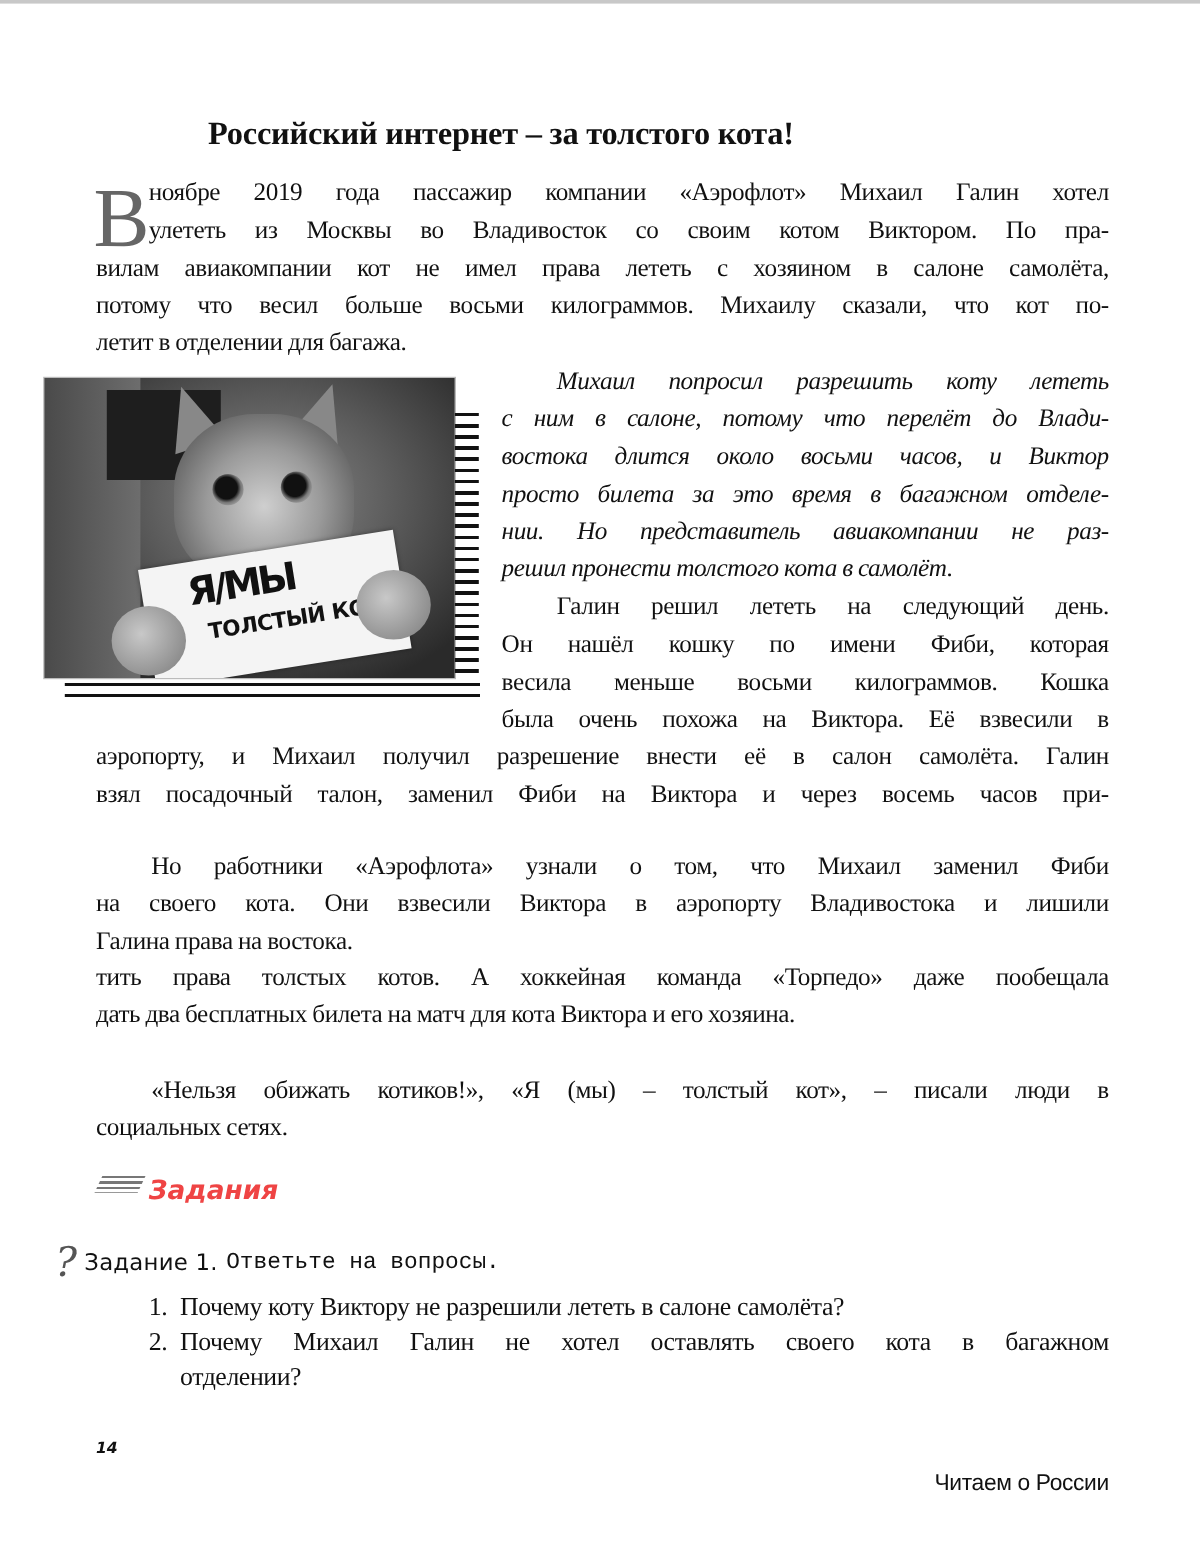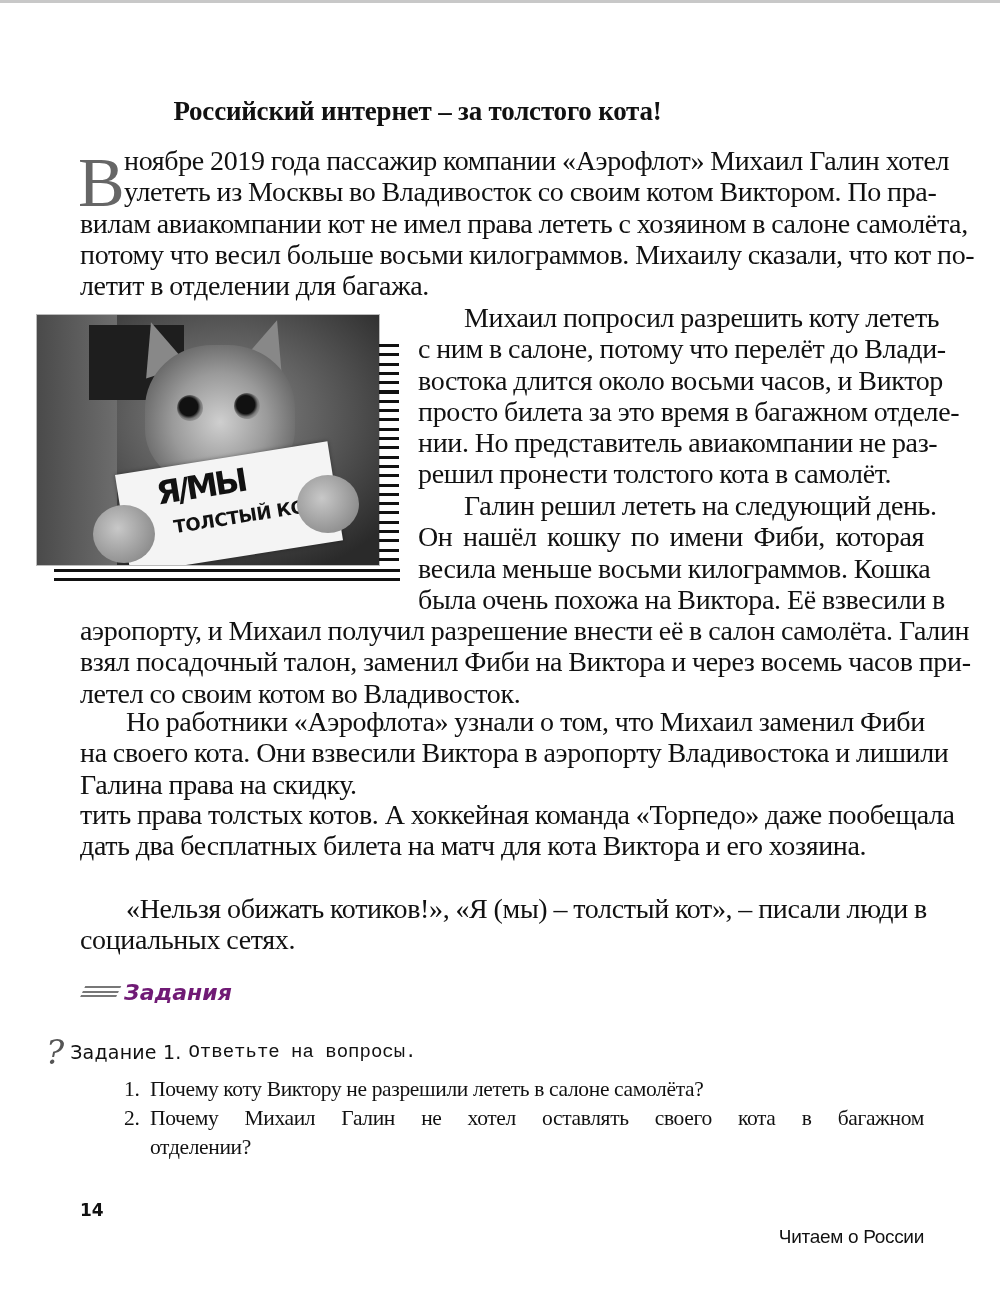--- a/index.html
+++ b/index.html
@@ -6,21 +6,21 @@
     body {
       width: 1000px; height: 1300px; background: #ffffff; position: relative; overflow: hidden;
       font-family: "Liberation Serif", "DejaVu Serif", serif; color: #111;
     }
     .topbar { position: absolute; left: 0; top: 0; width: 1000px; height: 3px; background: #c8c8c8; }
     .title {
       position: absolute; top: 96px; left: 0; width: 835px; text-align: center;
       font-weight: bold; font-size: 27px; letter-spacing: -0.2px;
     }
     .para {
-      position: absolute; font-size: 28px; line-height: 31.3px; text-align: justify;
+      position: absolute; font-size: 21px; line-height: 31.3px; text-align: justify;
       letter-spacing: -0.35px; word-spacing: -0.5px;
     }
     .para .line { display: block; white-space: nowrap; text-align: justify; text-align-last: justify; }
     .para .line.last { text-align-last: left; }
     .para .line.indent { text-indent: 46px; }
     .dropcap {
       position: absolute; left: 78px; top: 148px; font-size: 70px; line-height: 70px; color: #666;
       font-family: "Liberation Serif", serif;
     }
     
@@ -54,35 +54,35 @@
       position: absolute; left: 379px; top: 344px; width: 20px; height: 222px;
       background: repeating-linear-gradient(180deg, #111 0px, #111 3px, transparent 3px, transparent 9.3px);
     }
     .stripes-h {
       position: absolute; left: 54px; top: 569px; width: 346px; height: 14px;
       background: repeating-linear-gradient(180deg, #111 0px, #111 3px, transparent 3px, transparent 9px);
     }
     
     .tasks-heading {
       position: absolute; left: 82px; top: 980px; font-family: "DejaVu Sans", sans-serif; font-style: italic; font-weight: bold;
-      font-size: 22px; color: #701a75; display: flex; align-items: center;
+      font-size: 22px; color: #ef4444; display: flex; 
     }
     .lines-icon { display: inline-block; width: 36px; height: 14px; margin-right: 6px; transform: skewX(-25deg);
       background: repeating-linear-gradient(180deg, #777 0px, #777 2px, transparent 2px, transparent 4.5px); }
     .task-title { position: absolute; left: 46px; top: 1037px; display: flex; align-items: center; font-family: "DejaVu Sans", sans-serif; font-size: 19px; color: #111; }
     .task-title .q-icon { font-family: "DejaVu Serif", serif; font-size: 34px; color: #555; margin-right: 6px; font-style: italic; line-height: 30px; }
     .task-title .t-bold { font-weight: normal; letter-spacing: 0.2px; margin-right: 7px; }
     .task-title .t-rest { font-family: Liberation Mono, monospace; font-size: 19px; }
     .questions { position: absolute; left: 124px; top: 1075px; width: 800px; font-size: 21.5px; line-height: 29px; letter-spacing: -0.35px; }
     .questions .q { display: flex; }
     .questions .q .num { width: 26px; flex: none; }
     .questions .q .txt { flex: 1; text-align: justify; }
     .questions .q .txt .line { display: block; white-space: nowrap; text-align-last: justify; }
     .questions .q .txt .line.last { text-align-last: left; }
-    .footer-page { position: absolute; left: 80px; top: 1200px; font-family: "DejaVu Sans", sans-serif; font-weight: bold; font-size: 17px; }
+    .footer-page { position: absolute; left: 80px; top: 1200px; font-family: "DejaVu Sans", sans-serif; font-weight: bold; font-size: 13px; font-style: italic; }
     .footer-book { position: absolute; right: 76px; top: 1200px; font-family: "Liberation Sans", sans-serif; font-size: 19px; letter-spacing: -0.3px; margin-top: 26px; }
   </style>
 </head>
 <body>
 
 <div class="topbar"></div>
 
 <div class="title">Российский интернет – за толстого кота!</div>
 
 <div class="dropcap">В</div>
@@ -108,45 +108,44 @@
   <div class="sign">
     <div class="sign-t1">Я/МЫ</div>
     <div class="sign-t2">ТОЛСТЫЙ КОТ</div>
   </div>
   <div class="paw l"></div>
   <div class="paw r"></div>
 </div>
 <div class="stripes-v"></div>
 <div class="stripes-h"></div>
 
-<div class="para" style="left:418px; top:302px; width:506px;">
+<div class="para" style="left:418px; top:302px; width:506px;font-style:italic;">
   <span class="line indent">Михаил попросил разрешить коту лететь</span>
   <span class="line">с ним в салоне, потому что перелёт до Влади-</span>
   <span class="line">востока длится около восьми часов, и Виктор</span>
   <span class="line">просто билета за это время в багажном отделе-</span>
   <span class="line">нии. Но представитель авиакомпании не раз-</span>
   <span class="line last">решил пронести толстого кота в самолёт.</span>
 </div>
 
 <div class="para" style="left:418px; top:490px; width:506px;">
   <span class="line indent">Галин решил лететь на следующий день.</span>
   <span class="line">Он нашёл кошку по имени Фиби, которая</span>
   <span class="line">весила меньше восьми килограммов. Кошка</span>
   <span class="line">была очень похожа на Виктора. Её взвесили в</span>
 </div>
 <div class="para" style="left:80px; top:615px; width:844px;">
   <span class="line">аэропорту, и Михаил получил разрешение внести её в салон самолёта. Галин</span>
   <span class="line">взял посадочный талон, заменил Фиби на Виктора и через восемь часов при-</span>
-  <span class="line last">летел со своим котом во Владивосток.</span>
 </div>
 
 <div class="para" style="left:80px; top:706px; width:844px;">
   <span class="line indent">Но работники «Аэрофлота» узнали о том, что Михаил заменил Фиби</span>
   <span class="line">на своего кота. Они взвесили Виктора в аэропорту Владивостока и лишили</span>
-  <span class="line last">Галина права на скидку.</span>
+  <span class="line last">Галина права на востока.</span>
 </div>
 
 <div class="para" style="left:80px; top:799px; width:844px;">
   <span class="line">тить права толстых котов. А хоккейная команда «Торпедо» даже пообещала</span>
   <span class="line last">дать два бесплатных билета на матч для кота Виктора и его хозяина.</span>
 </div>
 
 <div class="para" style="left:80px; top:893px; width:844px;">
   <span class="line indent">«Нельзя обижать котиков!», «Я (мы) – толстый кот», – писали люди в</span>
   <span class="line last">социальных сетях.</span>

